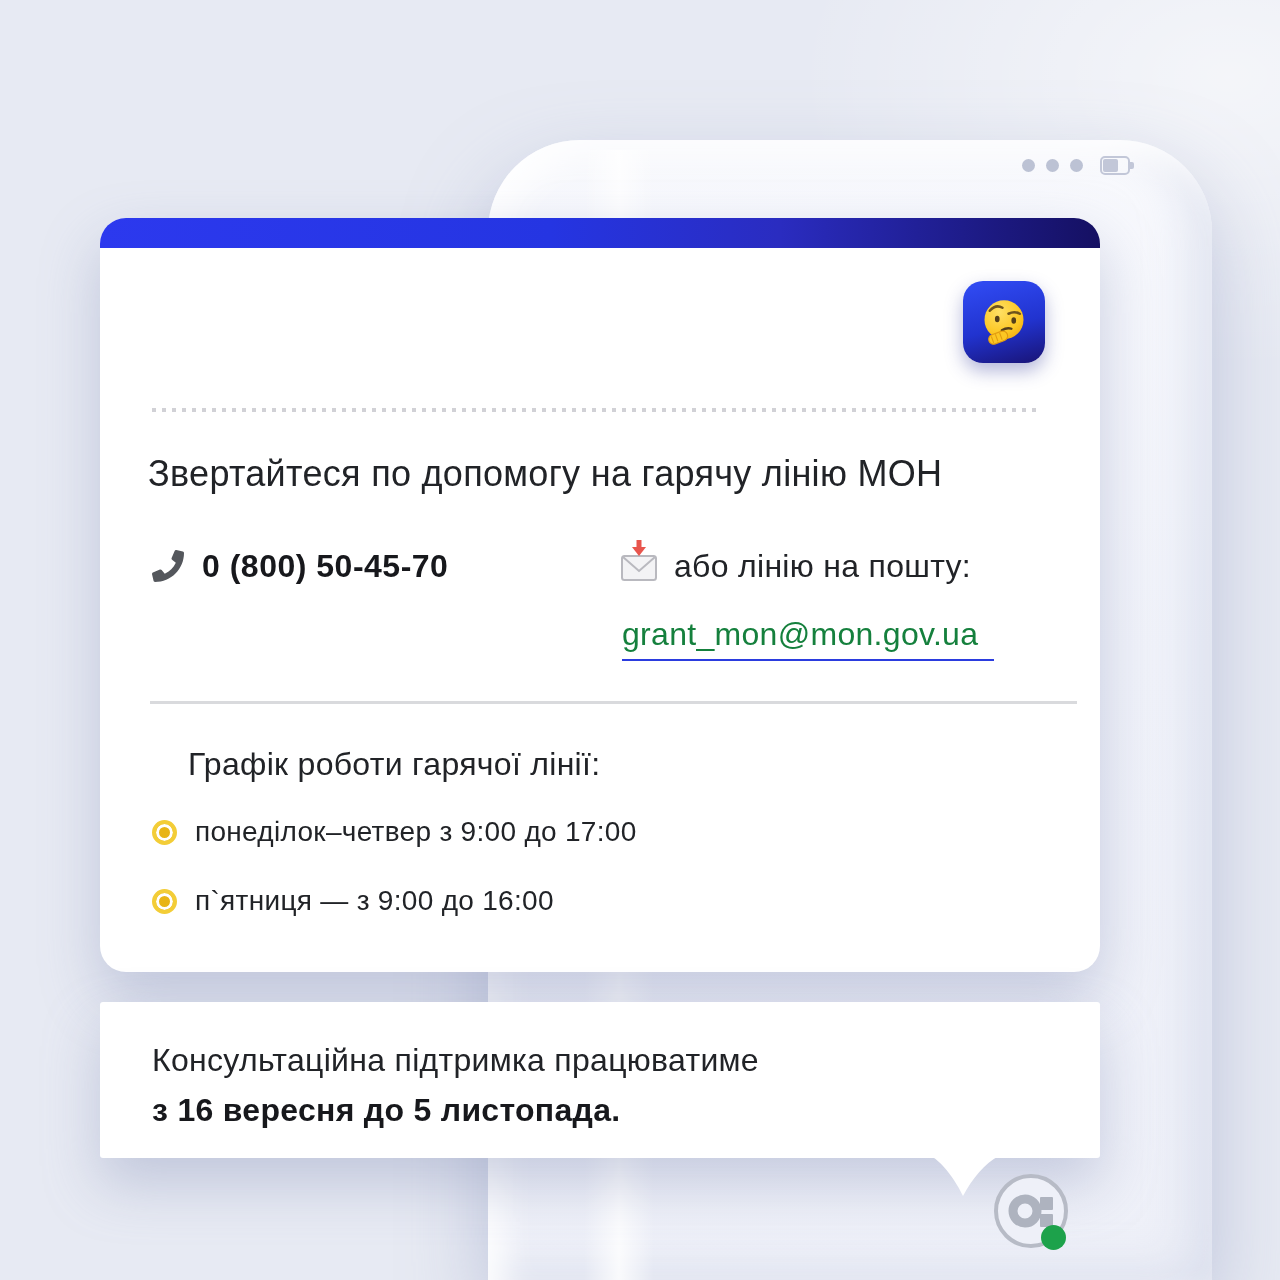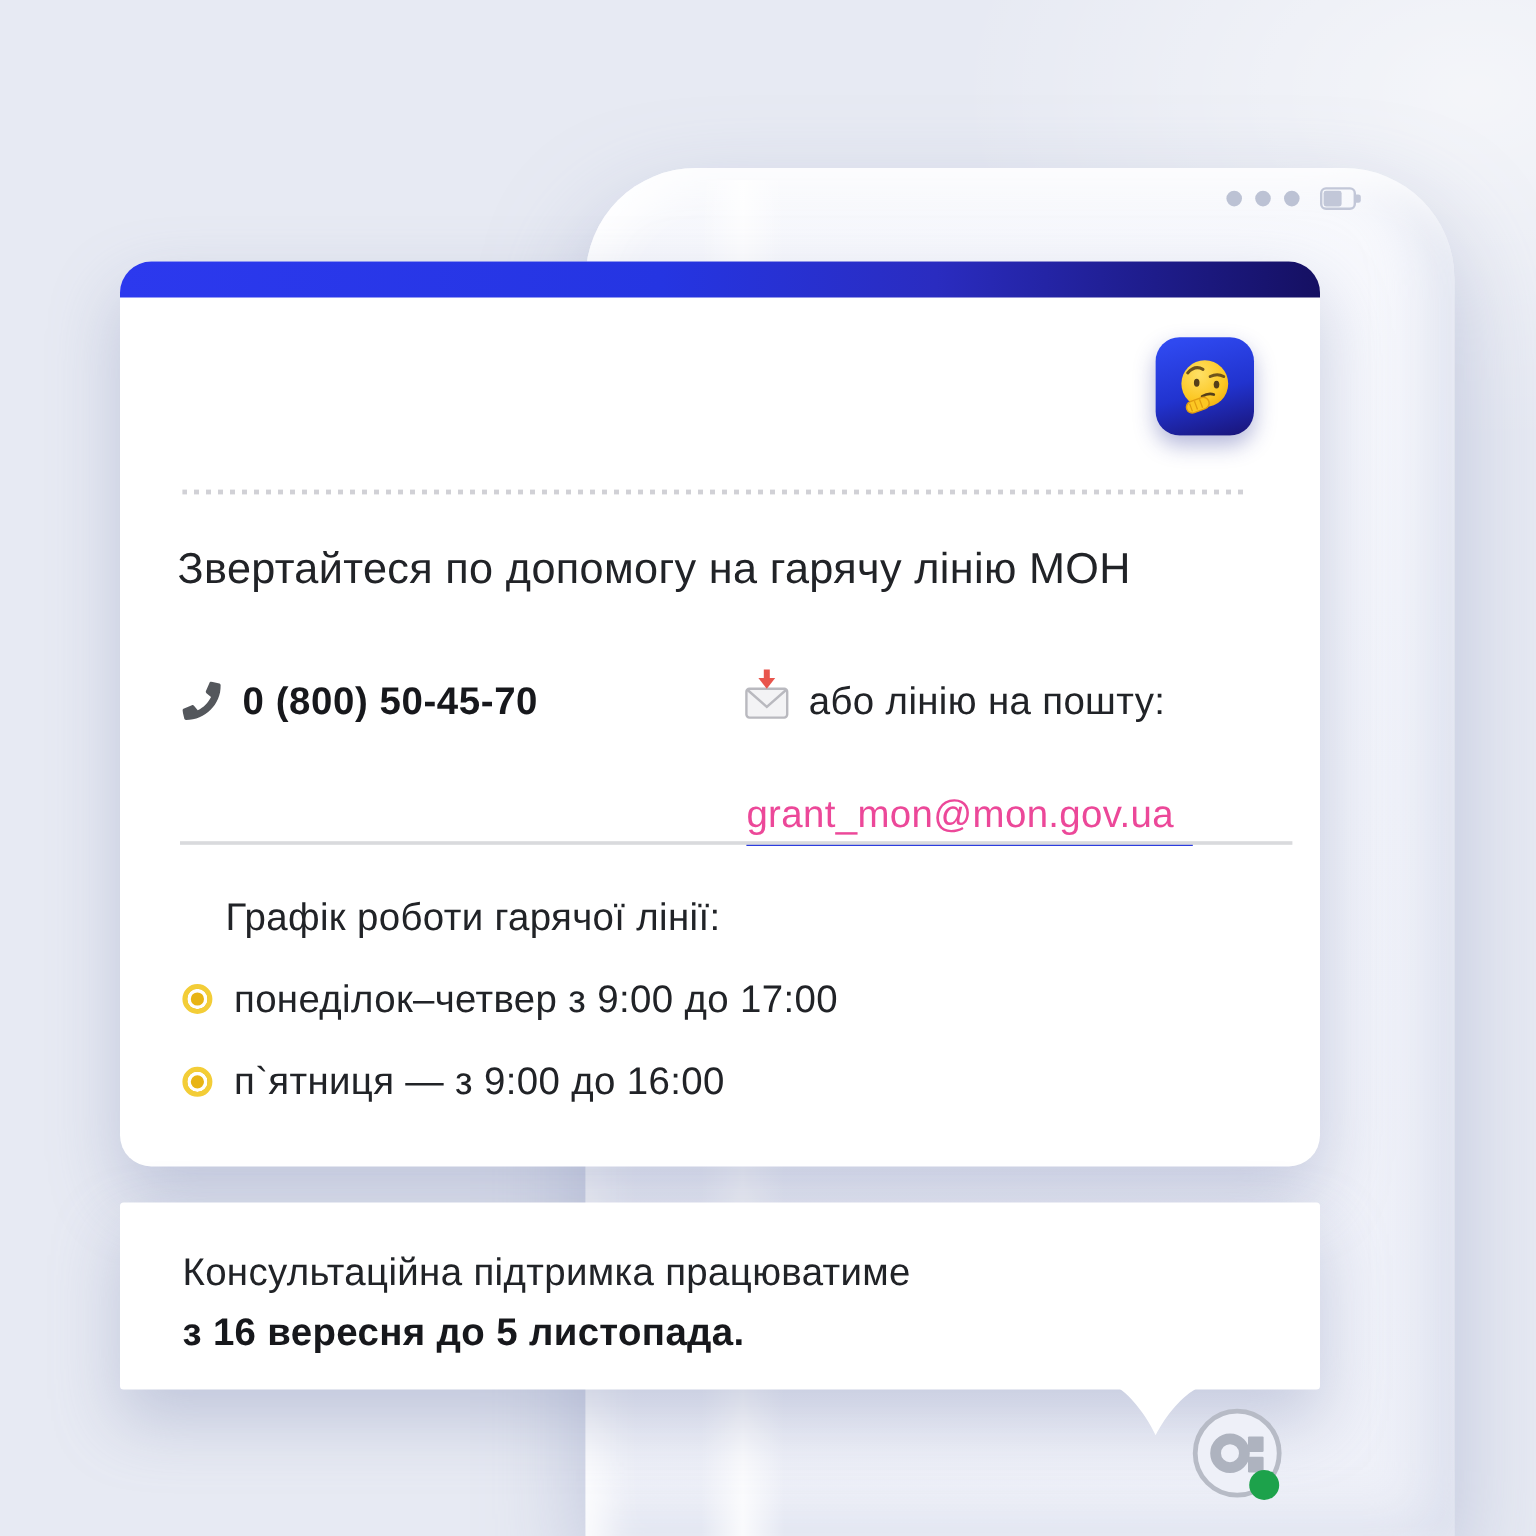--- a/index.html
+++ b/index.html
@@ -51,39 +51,39 @@
   .title{position:absolute;left:52px;top:64px;font-size:39px;font-weight:700;line-height:54px;letter-spacing:.6px;color:#17181c;}
   .emoji-badge{
     position:absolute;right:55px;top:63px;width:82px;height:82px;border-radius:20px;
     background:linear-gradient(165deg,#2f49f0 8%,#2133cf 55%,#191375 100%);
     display:flex;align-items:center;justify-content:center;
     box-shadow:0 8px 18px rgba(40,50,150,.35);
   }
   .dotted{position:absolute;left:52px;top:190px;width:888px;height:4px;
     background:repeating-linear-gradient(to right,#d1d1d6 0 4px,transparent 4px 10px);}
   .intro{position:absolute;left:48px;top:230px;font-size:36px;line-height:52px;letter-spacing:.3px;text-align:right;}
-  .contact-row{position:absolute;left:52px;top:346px;width:900px;height:44px;}
+  .contact-row{position:absolute;left:52px;top:328px;width:900px;height:44px;}
   .phone-icon{position:absolute;left:0;top:4px;width:32px;height:32px;}
   .phone-number{position:absolute;left:50px;top:2px;font-size:32px;font-weight:700;letter-spacing:.5px;color:#17181c;}
   .mail-icon{position:absolute;left:466px;top:-8px;width:42px;height:48px;}
   .mail-prompt{position:absolute;left:522px;top:2px;font-size:32px;letter-spacing:.3px;}
   .email-link{
-    position:absolute;left:522px;top:398px;font-size:32px;letter-spacing:.3px;color:#ec4899;
-    text-decoration:none;border-bottom:2.5px solid #2b3cdf;padding:0 16px 6px 0;display:inline-block;margin-top:44px;
+    position:absolute;left:522px;top:398px;font-size:32px;letter-spacing:.3px;color:#15803d;
+    text-decoration:none;border-bottom:2.5px solid #2b3cdf;padding:0 16px 6px 0;display:inline-block;
   }
   .solid-divider{position:absolute;left:50px;top:483px;width:927px;height:3px;background:#d9dadd;}
   .sched-head{position:absolute;left:52px;top:528px;font-size:32px;letter-spacing:.3px;margin-left:36px;}
   .sched-row{position:absolute;left:52px;display:flex;align-items:center;gap:18px;}
   .sched-row.r1{top:594px;}
   .sched-row.r2{top:663px;}
   .bullet{
     flex:0 0 auto;width:25px;height:25px;border-radius:50%;
     border:4px solid #f3cd37;background:#e8b414;box-shadow:inset 0 0 0 3px #ffffff;
   }
-  .sched-text{font-size:32px;letter-spacing:.3px;line-height:40px;}
+  .sched-text{font-size:28px;letter-spacing:.3px;line-height:40px;}
   
   .bubble{
     position:absolute;left:100px;top:1002px;width:1000px;height:156px;
     background:#ffffff;border-radius:3px;
     box-shadow:0 26px 55px rgba(138,148,186,.40);
   }
   .bubble-text{position:absolute;left:52px;top:33px;font-size:32px;line-height:50px;letter-spacing:.3px;}
   .bubble-text b{color:#17181c;}
   .bubble-tail{position:absolute;left:925px;top:1156px;width:80px;height:44px;}
   

